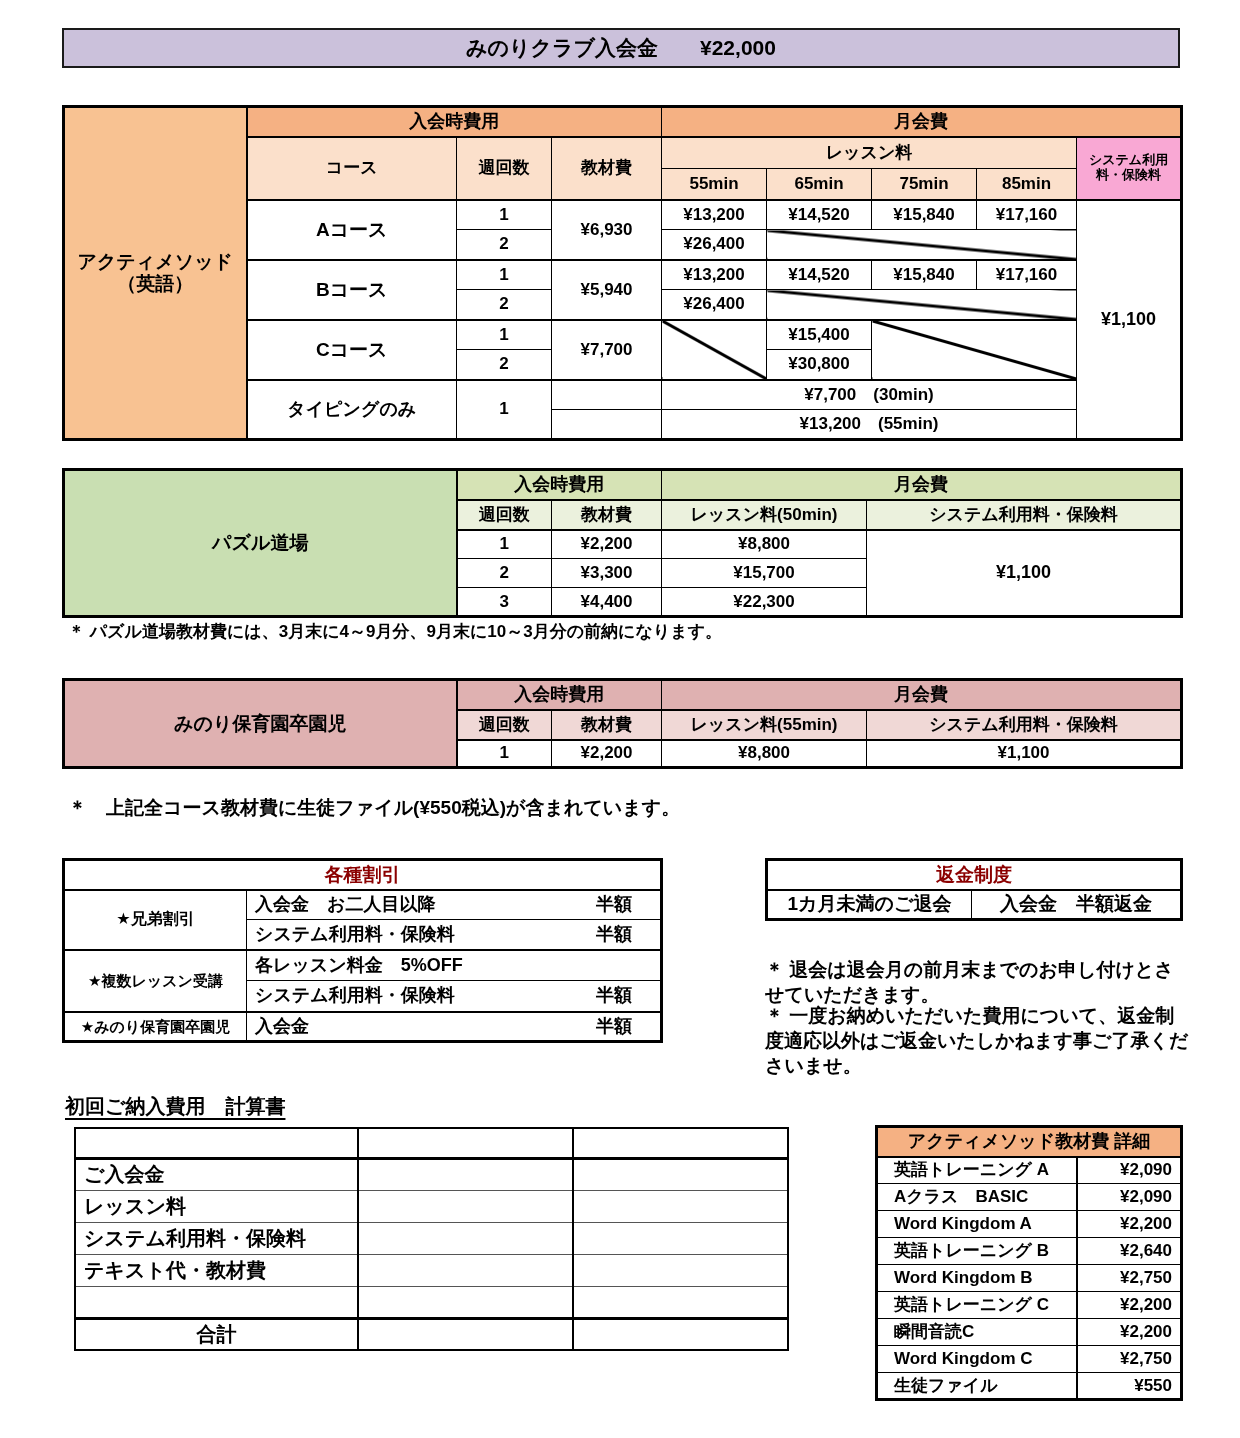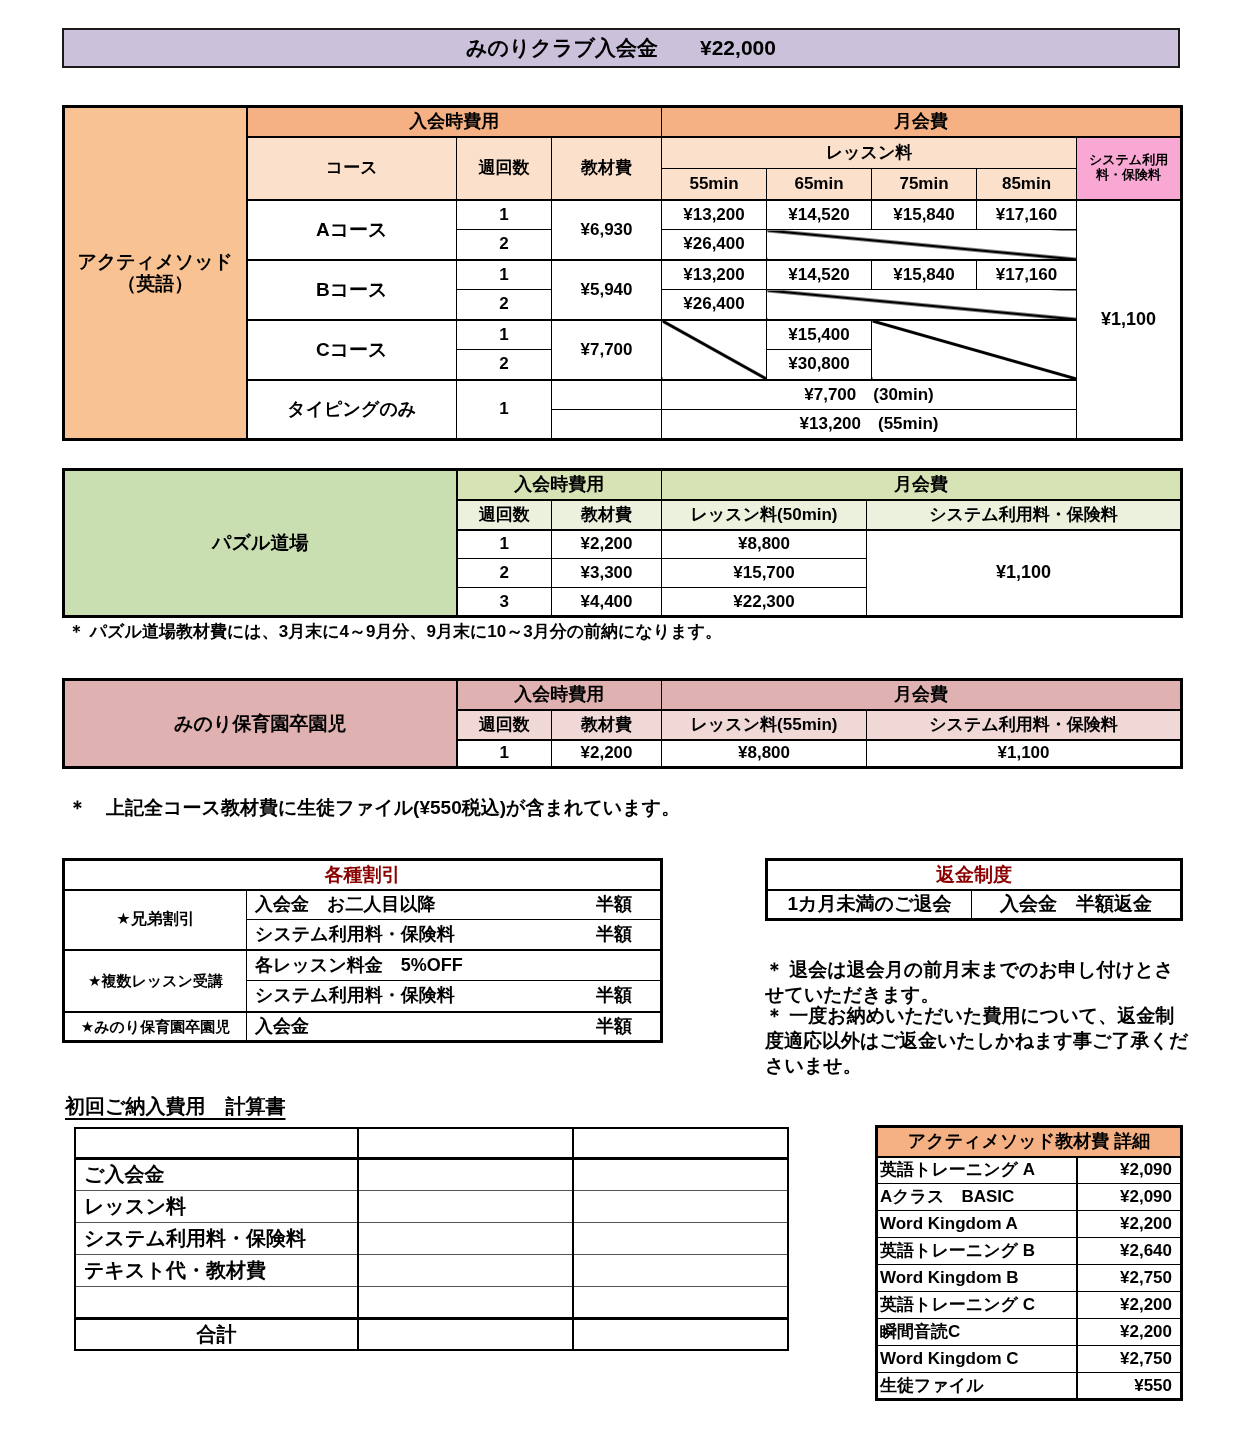--- a/index.html
+++ b/index.html
@@ -67,21 +67,21 @@
   .t-calc td{border:1px solid #555;border-left:2px solid #000;border-right:2px solid #000;}
   .t-calc .r30{height:30px}.t-calc .r32{height:32px}
   .t-calc .thick td{border-top:3px solid #000;}
   .calc-label{font-size:20px;text-align:left;padding-left:8px;}
   .calc-total{font-size:20px;margin-top:9px;}
 
   
   .t-detail{position:absolute;left:875px;top:1125px;width:305px;border:3px solid #000;}
   .t-detail .r30{height:30px}.t-detail .r27{height:27px}
   .detail-title{background:#F5B183;font-size:18px;border-bottom:2px solid #000;}
-  .dname{text-align:left;padding-left:2px;font-size:17px;}
+  .dname{text-align:left;padding-left:16px;font-size:17px;}
   .dprice{text-align:right;padding-right:8px;font-size:17px;border-left:2px solid #000;}
 </style>
 </head>
 <body>
 
 <div class="page">
 
   <div class="banner">
     <span>みのりクラブ入会金</span>
     <span>¥22,000</span>

